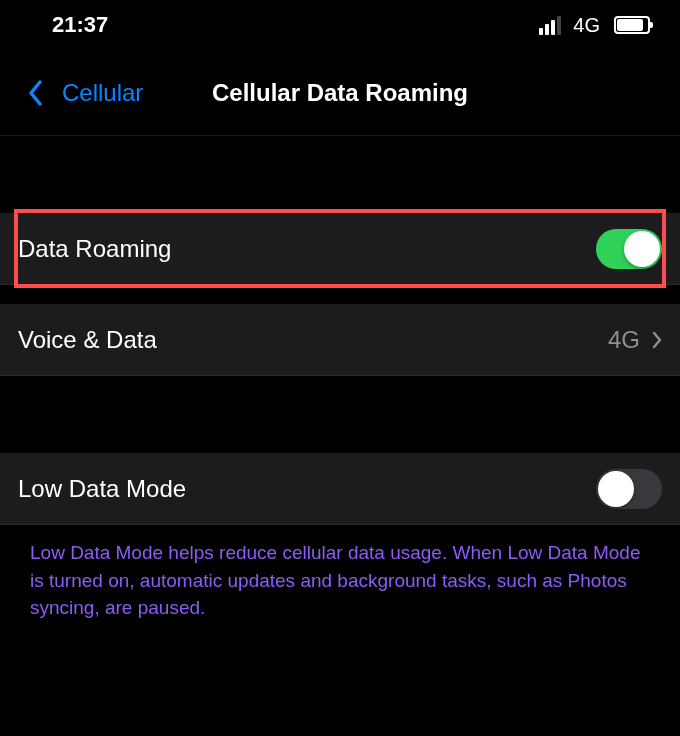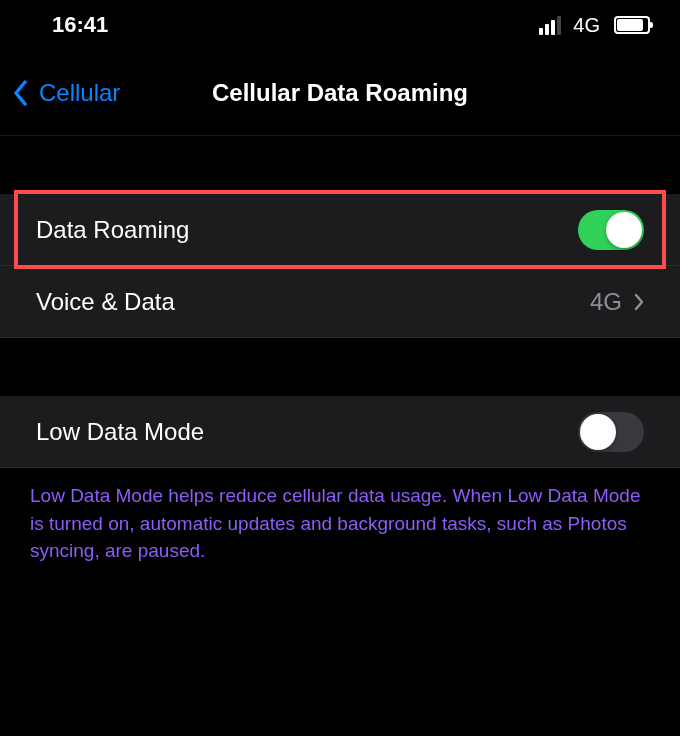--- a/index.html
+++ b/index.html
@@ -92,22 +92,22 @@
       height: 86px;
       display: flex;
       align-items: center;
       position: relative;
       border-bottom: 1px solid #1a1a1a;
     }
     
     .back-button {
       display: flex;
       align-items: center;
-      gap: 12px;
-      padding-left: 13px;
+      gap: 20px;
+      padding-left: 28px;
       color: #0a84ff;
       font-size: 24px;
       cursor: pointer;
     }
     
     .chevron-left {
       width: 14px;
       height: 26px;
     }
     
@@ -128,22 +128,23 @@
       height: 58px;
       background: #000;
     }
     
     .settings-row {
       height: 72px;
       background: #1c1c1e;
       display: flex;
       align-items: center;
       justify-content: space-between;
-      padding: 0 36px;
+      padding: 0 18px;
       border-bottom: 1px solid #2c2c2e;
+      margin-top: 19px;
     }
     
     .settings-row:last-of-type {
       border-bottom: none;
     }
     
     .row-highlighted {
       position: relative;
     }
     
@@ -219,21 +220,21 @@
       font-size: 19px;
       line-height: 1.45;
       color: #8b5cf6;
       background: #000;
     }
   </style>
 </head>
 <body>
 
 <div class="status-bar">
-  <div class="status-time">16:41</div>
+  <div class="status-time">21:37</div>
   <div class="status-right">
     <div class="signal-bars">
       <div class="signal-bar" style="height:7px"></div>
       <div class="signal-bar" style="height:11px"></div>
       <div class="signal-bar" style="height:15px"></div>
       <div class="signal-bar dim" style="height:19px"></div>
     </div>
     <span class="network-label">4G</span>
     <div class="battery">
       <div class="battery-fill"></div>

